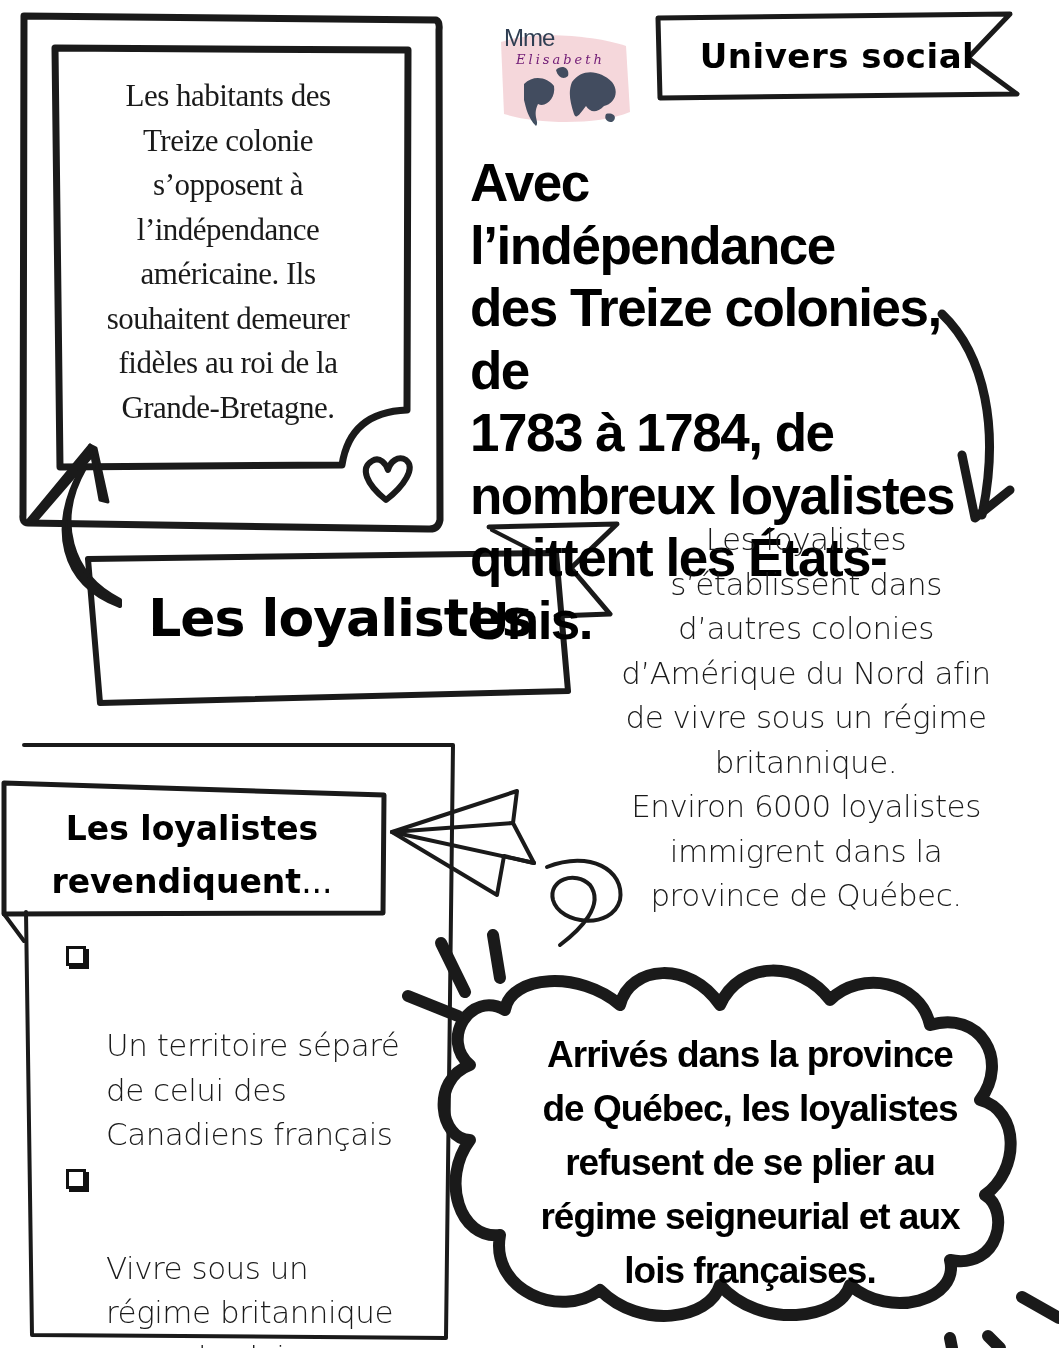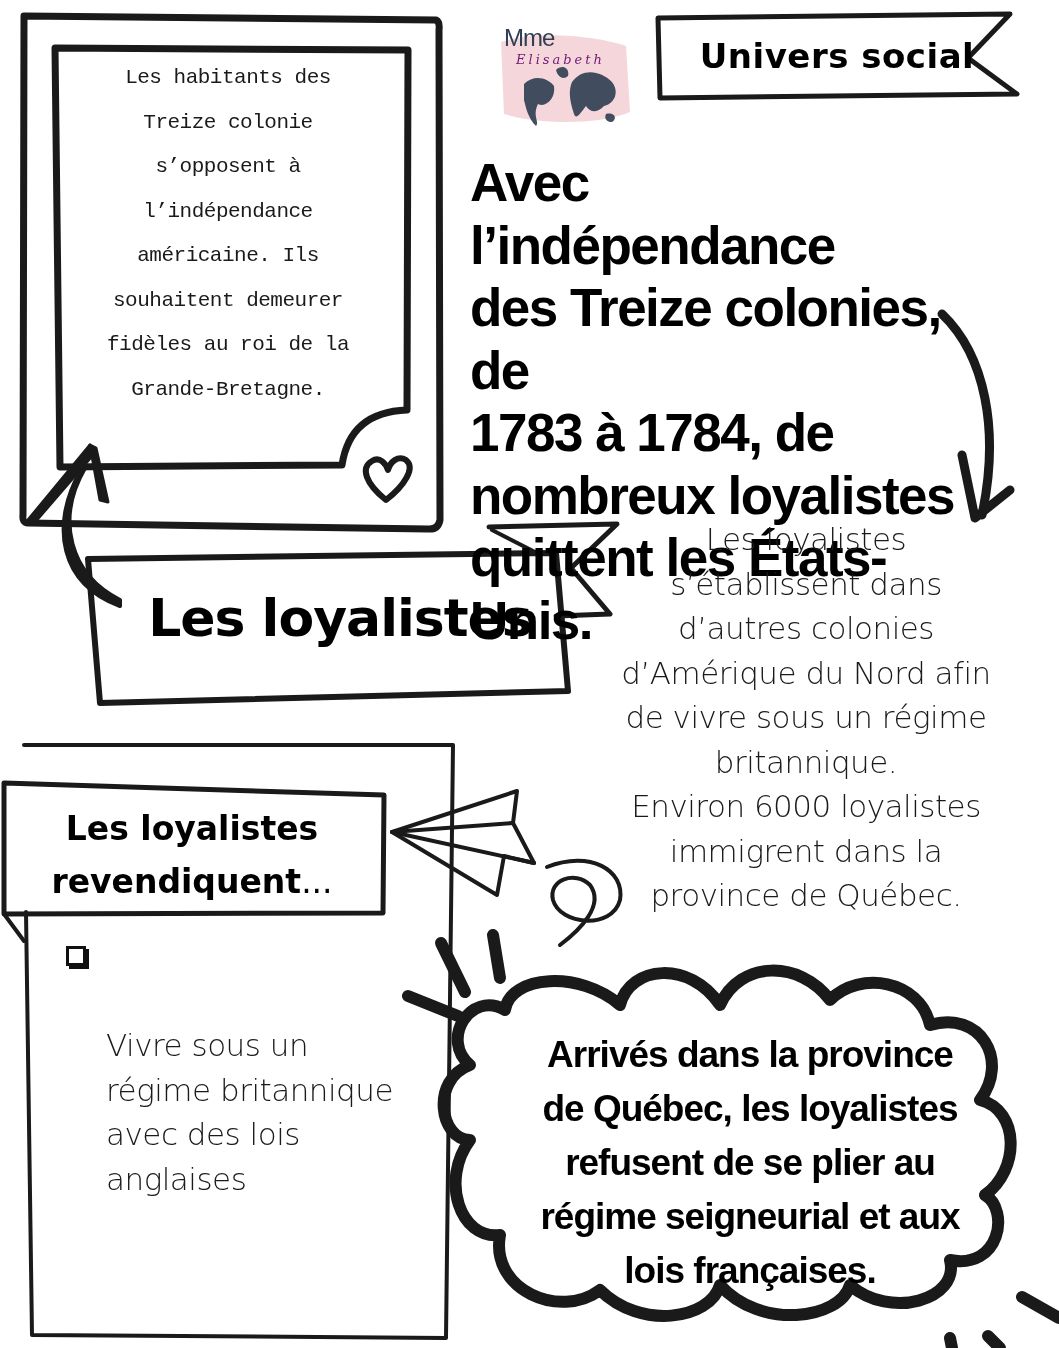--- a/index.html
+++ b/index.html
@@ -2,22 +2,22 @@
 <html><head>
   <meta charset="utf-8">
   <style>
     html, body { margin: 0; padding: 0; background: #ffffff; }
     body { width: 1059px; height: 1348px; position: relative; overflow: hidden;
            font-family: "DejaVu Sans", sans-serif; color: #111; }
     .abs { position: absolute; }
     svg.decor { position: absolute; left: 0; top: 0; width: 1059px; height: 1348px; pointer-events: none; }
 
     
-    .frame-text { left: 60px; top: 56px; width: 336px; text-align: center;
-      font-family: Liberation Mono, monospace; font-weight: 300; font-size: 21px; line-height: 44.5px;
+    .frame-text { left: 60px; top: 74px; width: 336px; text-align: center;
+      font-family: Liberation Serif, serif; font-weight: 300; font-size: 31px; line-height: 44.5px;
       letter-spacing: -0.5px; color: #1a1a1a; white-space: pre-line; }
 
     
     .logo { left: 480px; top: 22px; width: 140px; height: 112px; margin-left: 16px; }
     .logo-mme { position: absolute; left: 8px; top: 2px; font-size: 24px; color: #2f3e52;
       font-family: "Liberation Sans", sans-serif; letter-spacing: -1px; }
     .logo-name { position: absolute; left: 20px; top: 30px; font-size: 13px; color: #701a75;
       font-family: "DejaVu Serif", serif; font-style: italic; letter-spacing: 3px; }
 
     
@@ -152,20 +152,26 @@
 Environ 6000 loyalistes
 immigrent dans la
 province de Québec.</div>
 
 <div class="abs claims-title"><span>Les loyalistes
 revendiquent</span><span class="dots">...</span></div>
 
 <ul class="abs claims-list">
   <li>
     <span class="checkbox"></span>
+    <span>Un territoire séparé
+de celui des
+Canadiens français</span>
+  </li>
+  <li>
+    <span class="checkbox"></span>
     <span>Vivre sous un
 régime britannique
 avec des lois
 anglaises</span>
   </li>
 
 </ul>
 
 <div class="abs cloud-text">Arrivés dans la province
 de Québec, les loyalistes

